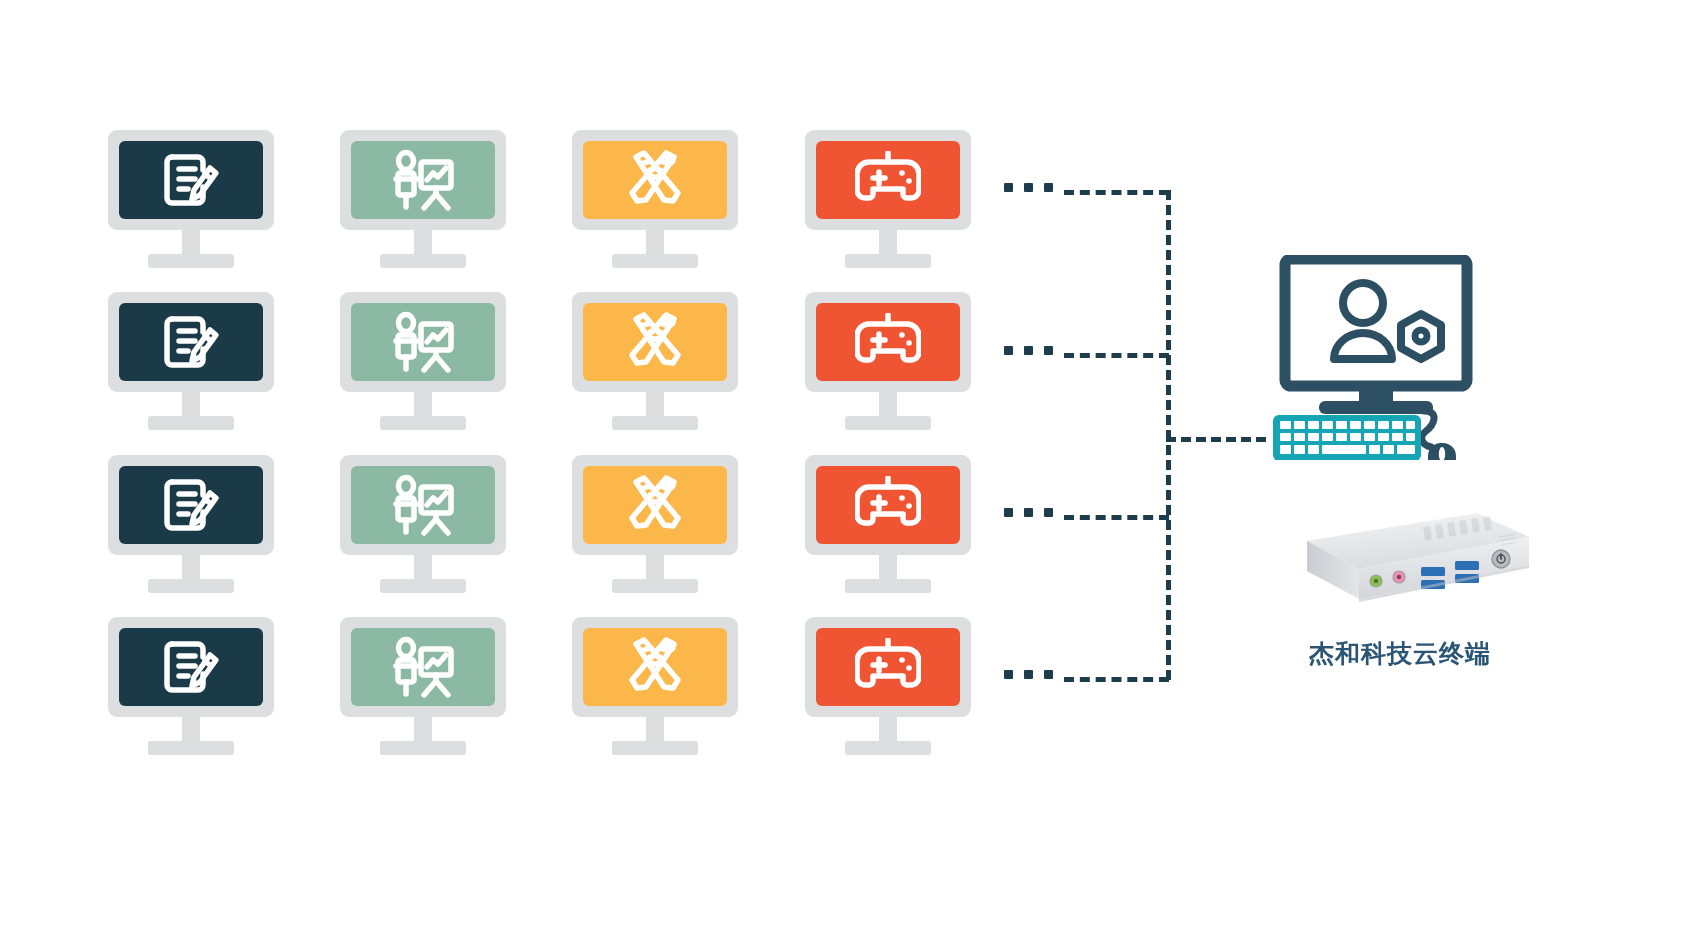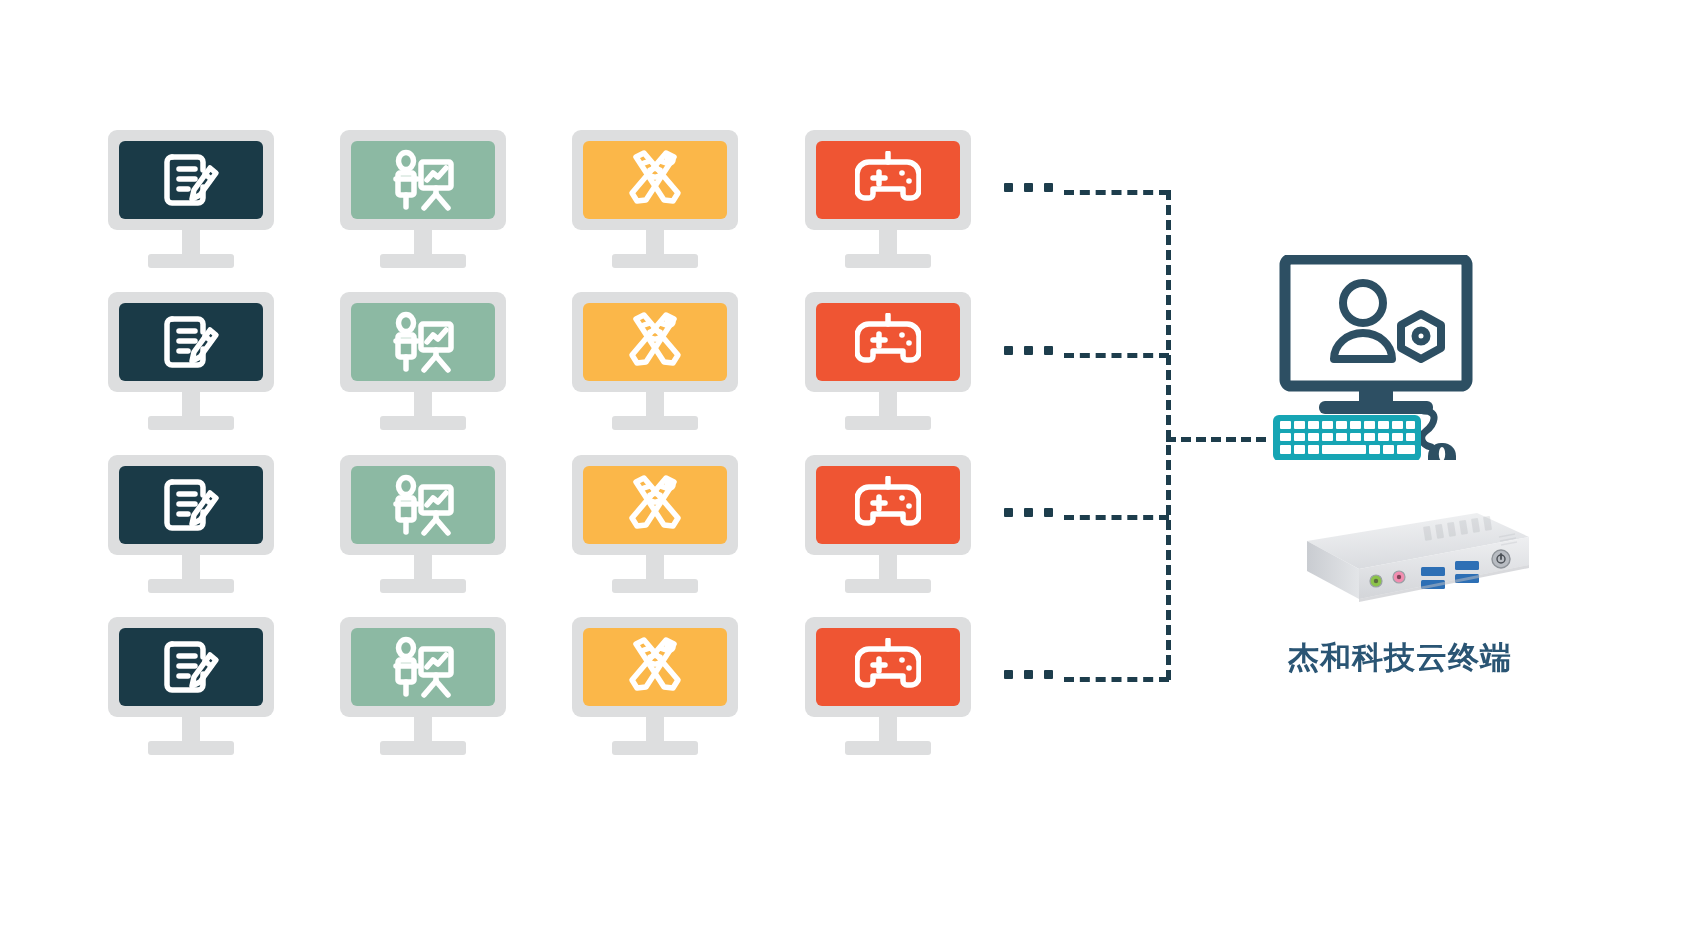--- a/index.html
+++ b/index.html
@@ -128,21 +128,21 @@
     width: 270px;
     height: 120px;
   }
   .server-label {
     position: absolute;
     left: -5px;
     top: 382px;
     width: 300px;
     text-align: center;
     color: #2a5574;
-    font-size: 31px;
+    font-size: 25px;
     font-weight: bold;
     letter-spacing: 1px;
     font-family: "DejaVu Sans", "Liberation Sans", sans-serif;
   }
 </style>
 </head>
 <body>
 
 <div id="canvas">
 

